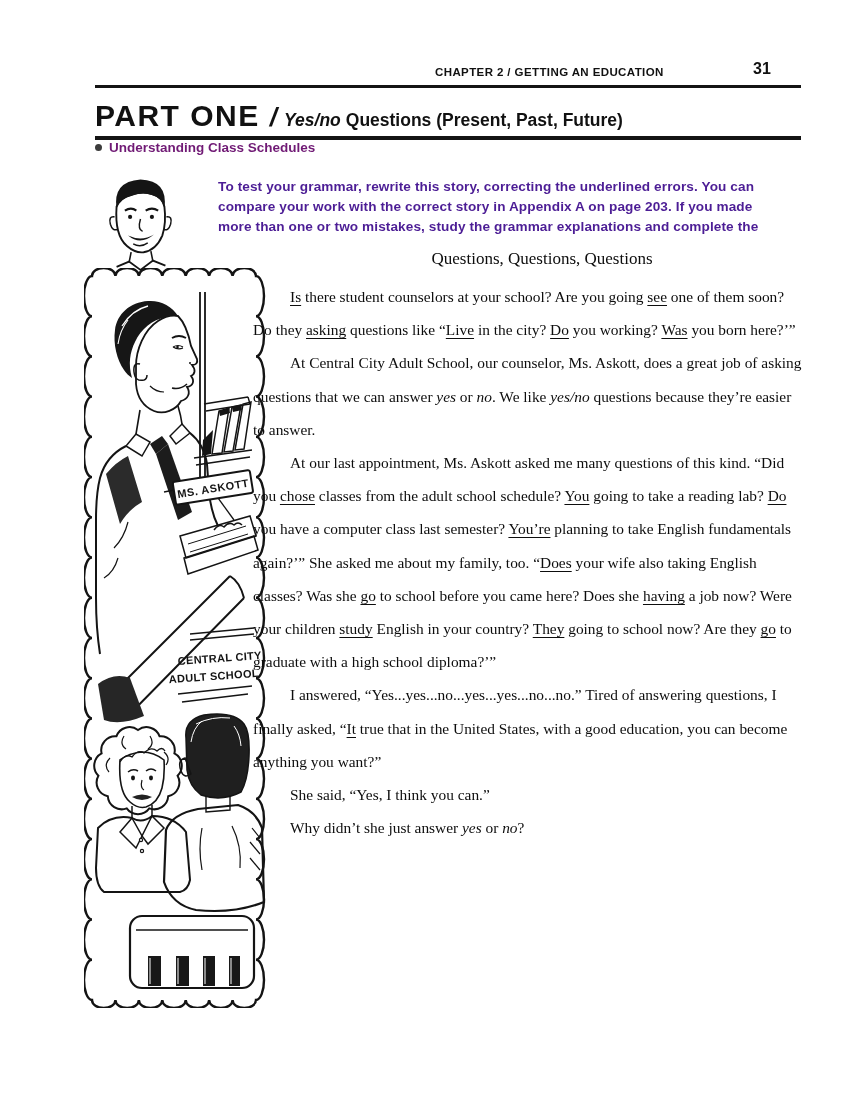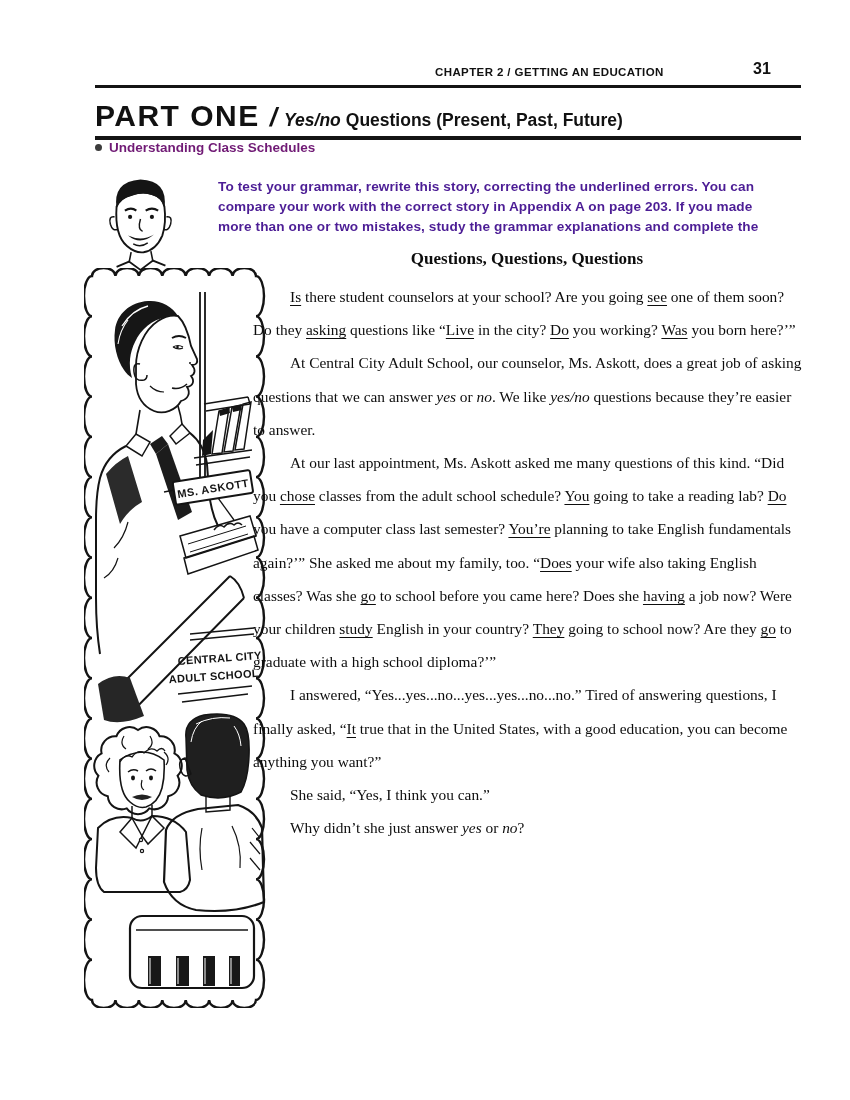--- a/index.html
+++ b/index.html
@@ -32,22 +32,22 @@
     font-family:"Liberation Sans",sans-serif;font-weight:bold;font-size:13.5px;color:#701a75;
   }
   .bullet-dot{width:7px;height:7px;border-radius:50%;background:#3c3c3c;flex:0 0 auto;}
   .advice-icon{position:absolute;left:102px;top:167px;}
   .instructions{
     position:absolute;left:196px;top:177px;width:608px;
     font-family:"Liberation Sans",sans-serif;font-weight:bold;
     font-size:13.6px;line-height:19.8px;letter-spacing:.1px;color:#4c1d95;margin-left:22px;
   }
   .story-title{
-    position:absolute;left:253px;top:249px;width:548px;text-align:center;
-    font-weight:bold;font-size:17px;font-family:"Liberation Serif",serif;color:#0d0d0d;
+    position:absolute;left:268px;top:249px;width:548px;text-align:center;
+    font-weight:normal;font-size:17px;font-family:"Liberation Serif",serif;color:#0d0d0d;
   }
   .illustration{position:absolute;left:84px;top:268px;}
   .story{
     position:absolute;left:253px;top:280px;width:552px;
     font-size:15.4px;line-height:33.2px;color:#0d0d0d;
   }
   .story p{margin:0;text-indent:37px;}
   .story .u{text-decoration:underline;text-decoration-thickness:1.4px;text-underline-offset:3px;}
   .story .i{font-style:italic;}
   svg .ln{stroke:#141414;fill:none;}

